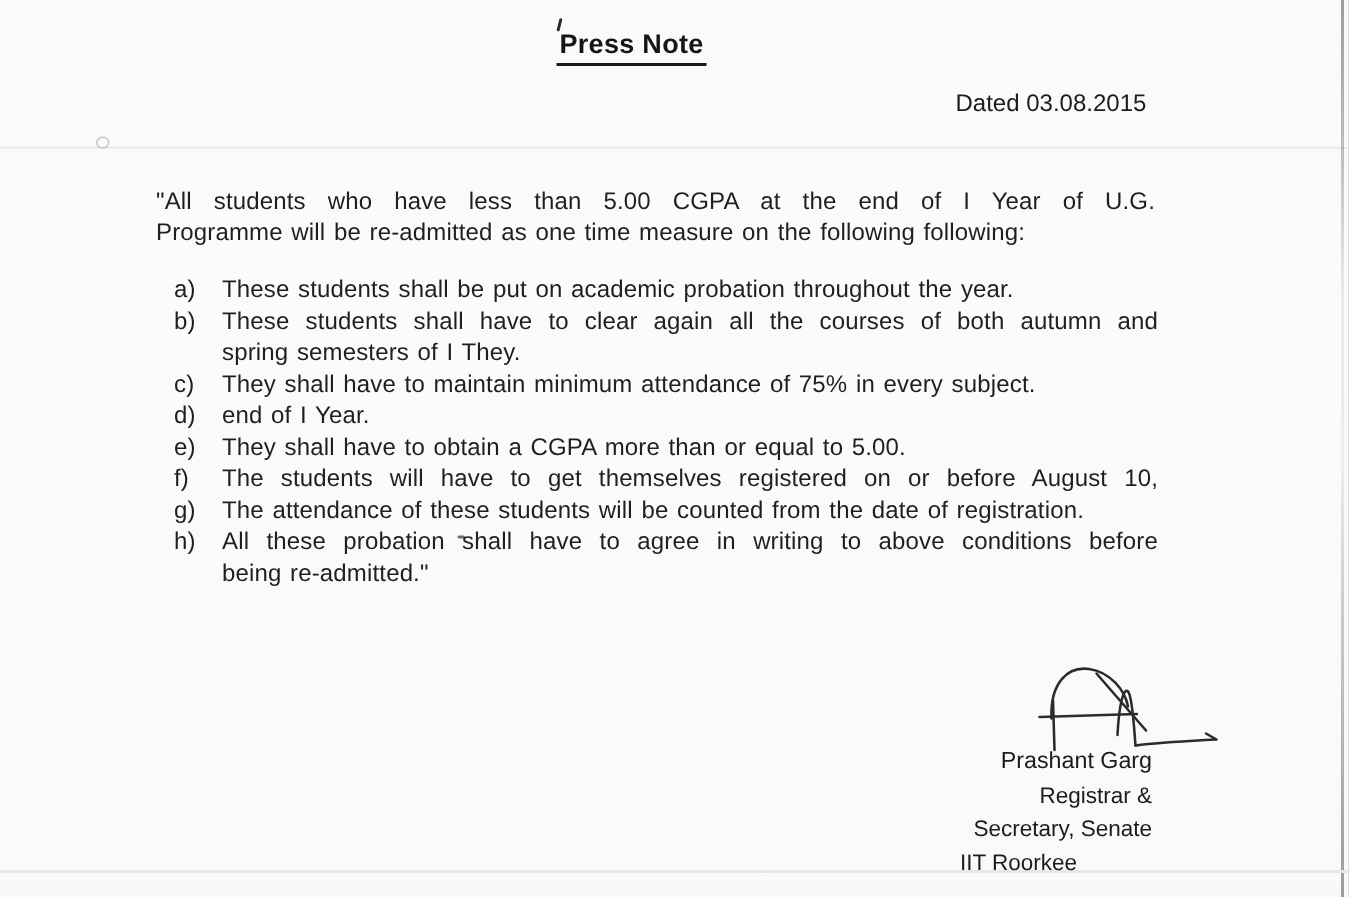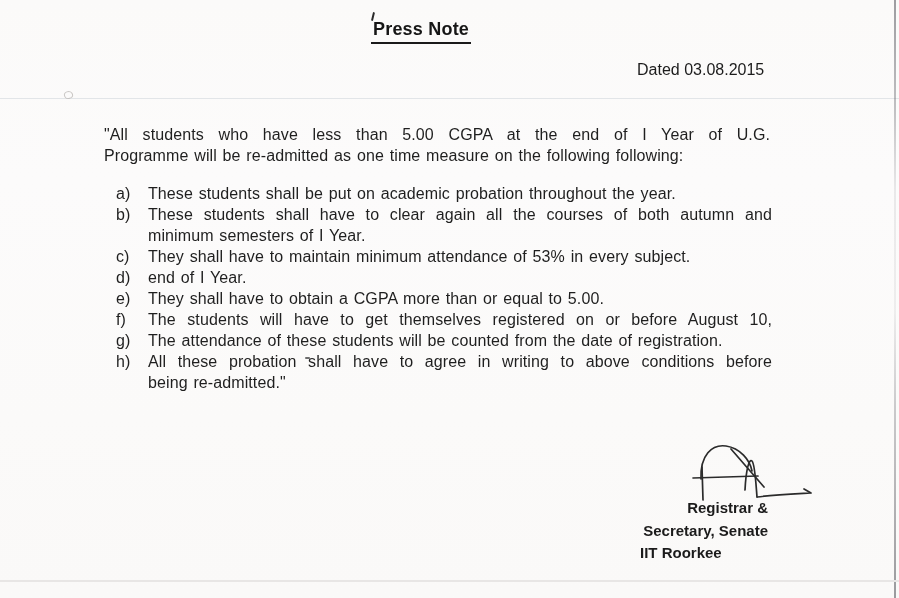--- a/index.html
+++ b/index.html
@@ -41,21 +41,21 @@
   .item .marker{flex:0 0 32px;width:32px;line-height:21px;}
   .item .text{flex:1;min-width:0;}
   
   .sig-svg{position:absolute;left:688px;top:443px;}
   .sigblock{
     position:absolute;left:640px;top:497px;width:128px;
     font-size:15px;color:#1b1b1b;
   }
   .sig-line{line-height:22.5px;white-space:nowrap;}
   .sig-name{font-size:15.5px;text-align:right;}
-  .sig-bold{font-weight:bold;}
+  .sig-bold{font-weight:normal;}
   .sig-right{text-align:right;}
   .sig-left{text-align:left;}
   
   .artifact{position:absolute;pointer-events:none;}
   .a-hline{left:0;top:98px;width:899px;height:1px;background:#dfe2e6;opacity:.9;}
   .a-speck{left:64px;top:91px;width:7px;height:6px;border:1px solid #b9b5b3;border-radius:50% 60% 50% 55%;transform:rotate(-20deg);opacity:.75;}
   .a-vline{right:3px;top:0;width:2px;height:598px;
     background:linear-gradient(180deg,
       rgba(80,80,88,.55) 0%,rgba(80,80,88,.35) 18%,
       rgba(120,120,128,.14) 32%,rgba(120,120,128,.10) 52%,
@@ -90,28 +90,28 @@
       <div class="marker">a)</div>
       <div class="text">
         <div class="line">These students shall be put on academic probation throughout the year.</div>
       </div>
     </div>
 
     <div class="item">
       <div class="marker">b)</div>
       <div class="text">
         <div class="line just">These students shall have to clear again all the courses of both autumn and</div>
-        <div class="line">minimum semesters of I Year.</div>
+        <div class="line">spring semesters of I They.</div>
       </div>
     </div>
 
     <div class="item">
       <div class="marker">c)</div>
       <div class="text">
-        <div class="line">They shall have to maintain minimum attendance of 53% in every subject.</div>
+        <div class="line">They shall have to maintain minimum attendance of 75% in every subject.</div>
       </div>
     </div>
 
     <div class="item">
       <div class="marker">d)</div>
       <div class="text">
         <div class="line">end of I Year.</div>
       </div>
     </div>
 
@@ -152,18 +152,19 @@
       <path d="M13 36 C12 12, 24 1, 38 3 C52 5, 62 17, 64 28"></path>
       <path d="M5 35 L70 33"></path>
       <path d="M43 6 L76 44"></path>
       <path d="M57 47 C58 27, 61 15, 64 18 C67 21, 68 42, 69 54"></path>
       <path d="M69 54 C85 52, 105 51, 122 50"></path>
       <path d="M116 46 L123 50"></path>
     </g>
   </svg>
 
   <div class="sigblock">
+    <div class="sig-line sig-name">Prashant Garg</div>
     <div class="sig-line sig-bold sig-right">Registrar &amp;</div>
     <div class="sig-line sig-bold sig-right">Secretary, Senate</div>
     <div class="sig-line sig-bold sig-left">IIT Roorkee</div>
   </div>
 
 </div>
 
 </body></html>

